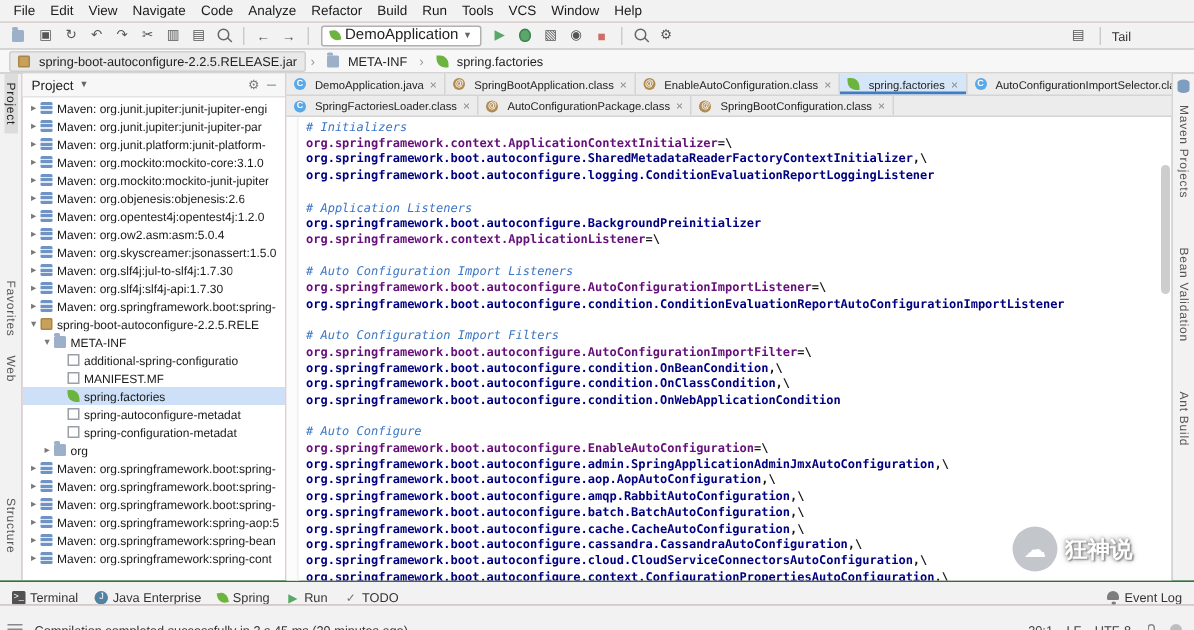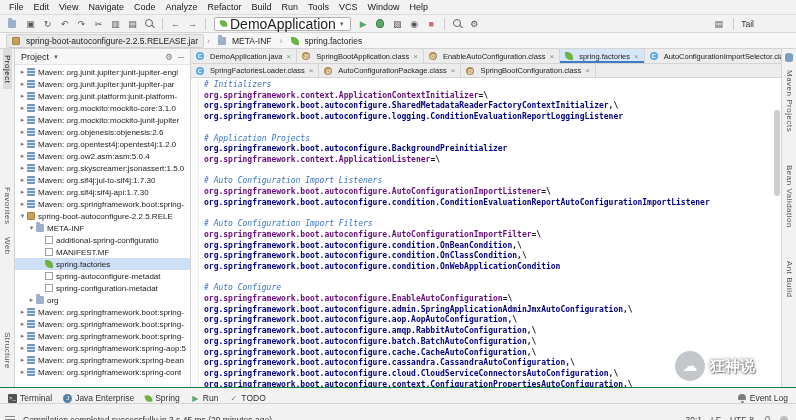--- a/index.html
+++ b/index.html
@@ -9,21 +9,21 @@
 
   
   .menubar{height:15px;display:flex;align-items:center;padding-left:4px;background:#f2f2f2;border-bottom:1px solid #dcdcdc;flex:none;}
   .menu-item{font-size:9px;padding:0 5px;line-height:15px;color:#1a1a1a;cursor:default;}
 
   
   .toolbar{height:18px;display:flex;align-items:center;gap:2px;padding:0 6px;background:#f2f2f2;border-bottom:1px solid #d4d4d4;flex:none;}
   .tico{width:15px;height:14px;display:inline-flex;align-items:center;justify-content:center;font-size:9px;color:#555;border-radius:2px;}
   .tsep{width:1px;height:12px;background:#ccc;margin:0 3px;}
   .run-combo{display:flex;align-items:center;gap:3px;height:14px;background:#fff;border:1px solid #b0b0b0;border-radius:2px;padding:0 5px;margin:0 3px;}
-  .run-combo .label{font-size:14px;color:#222;white-space:nowrap;text-align:center;}
+  .run-combo .label{font-size:10px;color:#222;white-space:nowrap;text-align:center;}
   .caret{font-size:6px;color:#666;}
   .green{color:#59a869;}
   .red{color:#cc6d66;}
   .spacer{flex:1;}
   .tail-group{display:flex;align-items:center;gap:4px;font-size:8.5px;color:#333;margin-right:36px;}
   .bug{width:8px;height:9px;background:#59a869;border-radius:50% 50% 45% 45%;border:1px solid #3f7e4f;}
   .leaf{width:7px;height:7px;background:#6db33f;border-radius:0 70% 0 70%;transform:rotate(-10deg);flex:none;}
 
   
   .navbar{height:16px;display:flex;align-items:center;padding:0 6px;background:#f7f7f7;border-bottom:1px solid #d4d4d4;flex:none;gap:2px;}
@@ -390,21 +390,21 @@
           </div>
         </div>
       <div class="code-wrap">
         <div class="gutter"></div>
         <div class="code">
             <div class="cl cl-comment"><span class="ct"># Initializers</span></div>
             <div class="cl cl-key"><span class="ct">org.springframework.context.ApplicationContextInitializer</span><span class="ctail">=\</span></div>
             <div class="cl cl-value"><span class="ct">org.springframework.boot.autoconfigure.SharedMetadataReaderFactoryContextInitializer</span><span class="ctail">,\</span></div>
             <div class="cl cl-value"><span class="ct">org.springframework.boot.autoconfigure.logging.ConditionEvaluationReportLoggingListener</span></div>
             <div class="cl cl-blank">&nbsp;</div>
-            <div class="cl cl-comment"><span class="ct"># Application Projects</span></div>
+            <div class="cl cl-comment"><span class="ct"># Application Listeners</span></div>
             <div class="cl cl-value"><span class="ct">org.springframework.boot.autoconfigure.BackgroundPreinitializer</span></div>
             <div class="cl cl-key"><span class="ct">org.springframework.context.ApplicationListener</span><span class="ctail">=\</span></div>
             <div class="cl cl-blank">&nbsp;</div>
             <div class="cl cl-comment"><span class="ct"># Auto Configuration Import Listeners</span></div>
             <div class="cl cl-key"><span class="ct">org.springframework.boot.autoconfigure.AutoConfigurationImportListener</span><span class="ctail">=\</span></div>
             <div class="cl cl-value"><span class="ct">org.springframework.boot.autoconfigure.condition.ConditionEvaluationReportAutoConfigurationImportListener</span></div>
             <div class="cl cl-blank">&nbsp;</div>
             <div class="cl cl-comment"><span class="ct"># Auto Configuration Import Filters</span></div>
             <div class="cl cl-key"><span class="ct">org.springframework.boot.autoconfigure.AutoConfigurationImportFilter</span><span class="ctail">=\</span></div>
             <div class="cl cl-value"><span class="ct">org.springframework.boot.autoconfigure.condition.OnBeanCondition</span><span class="ctail">,\</span></div>

